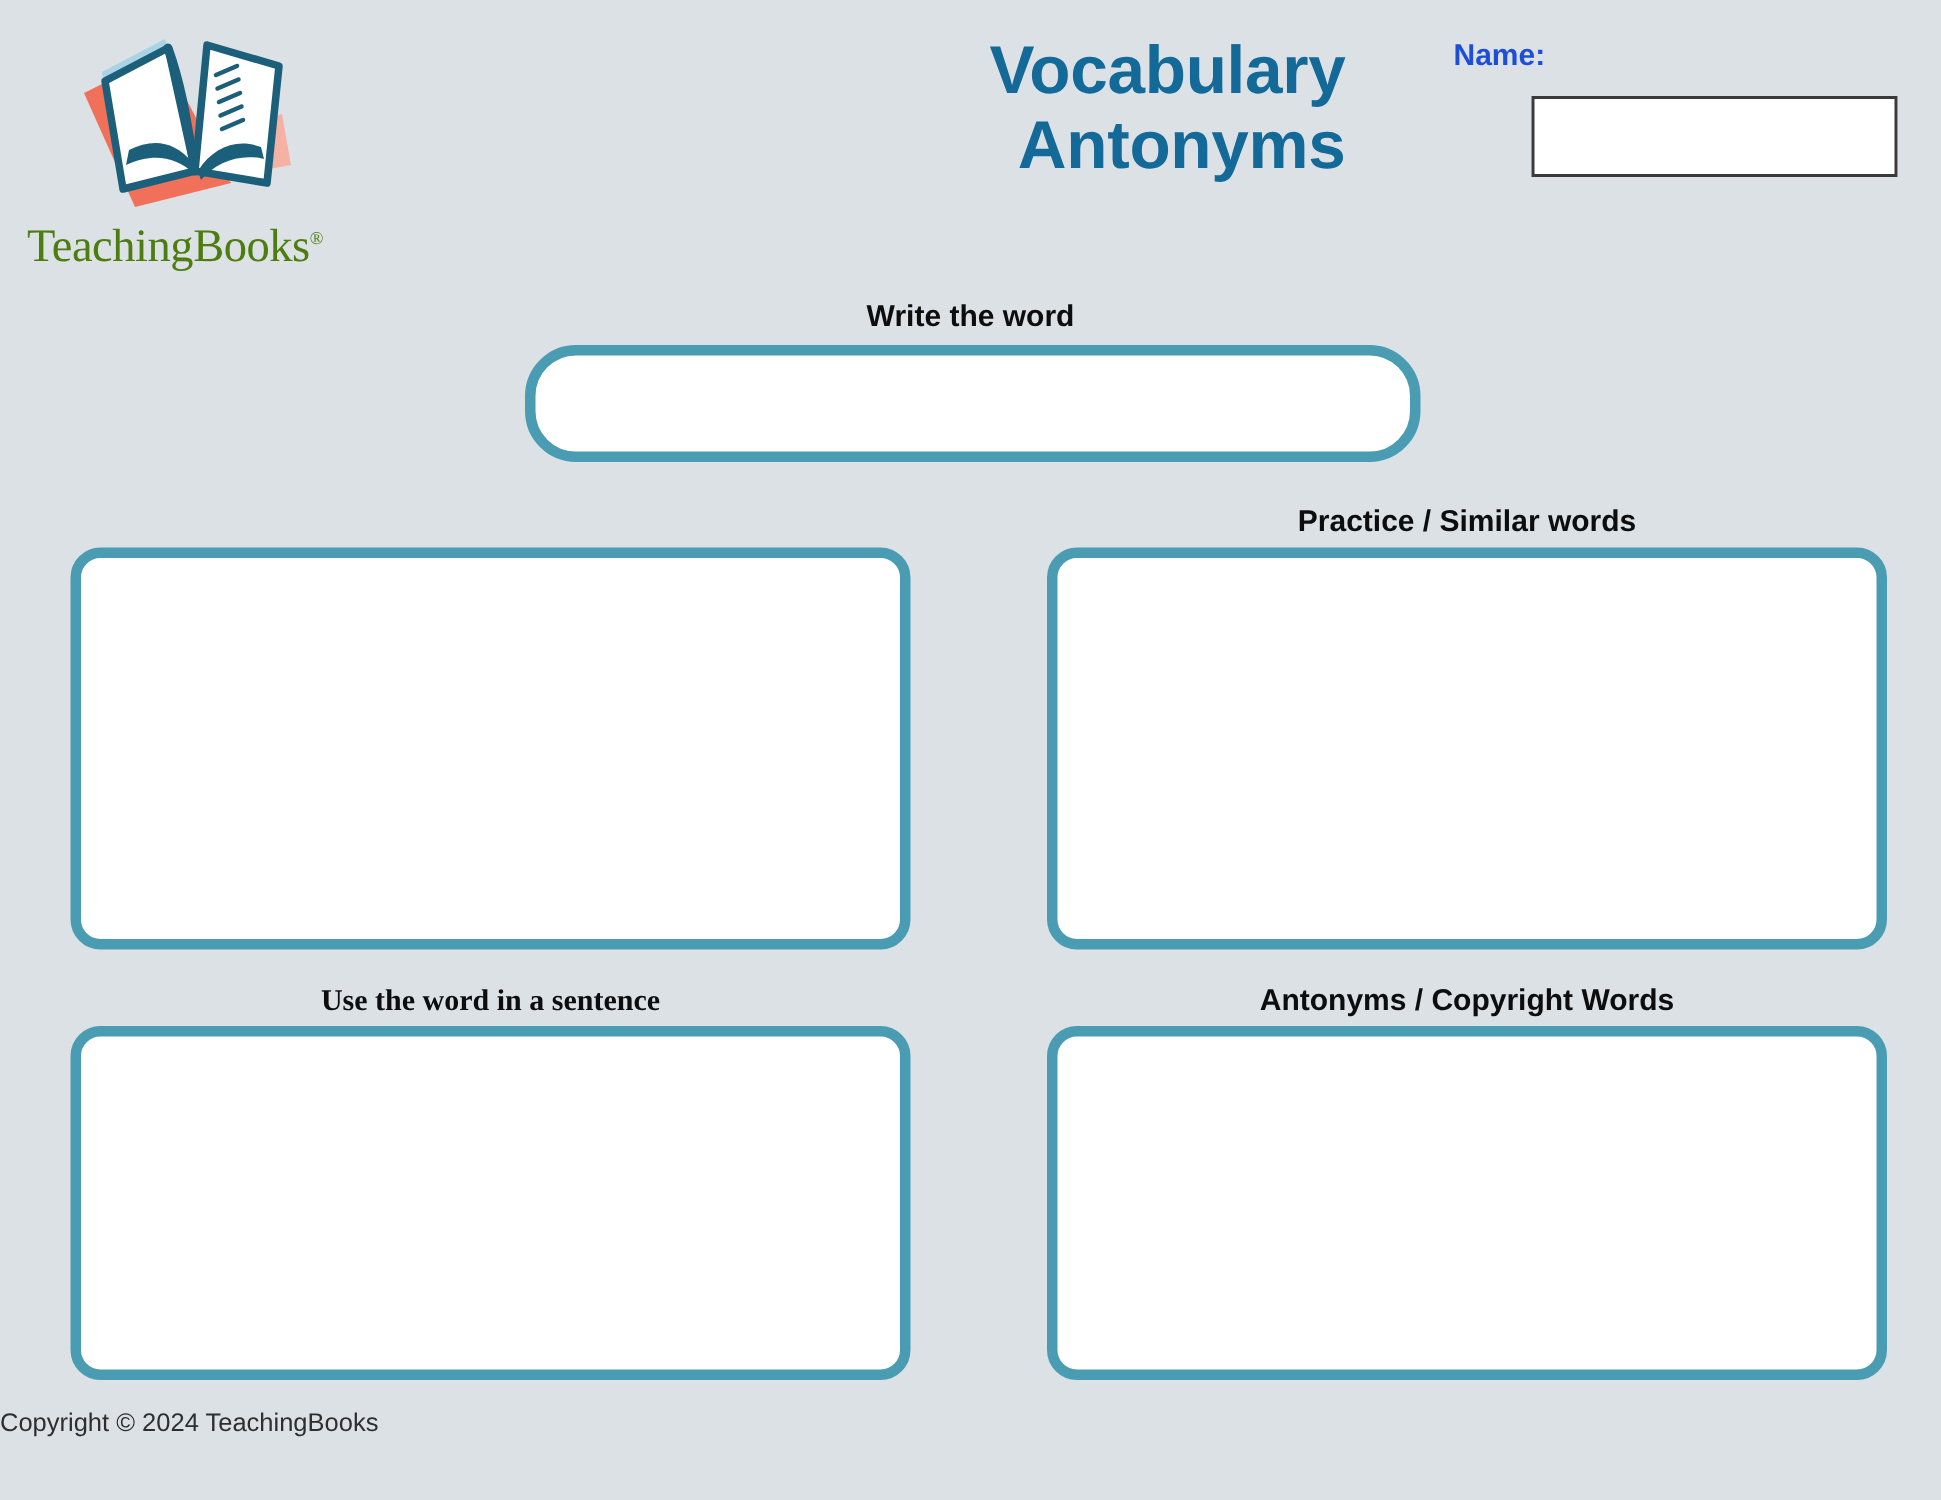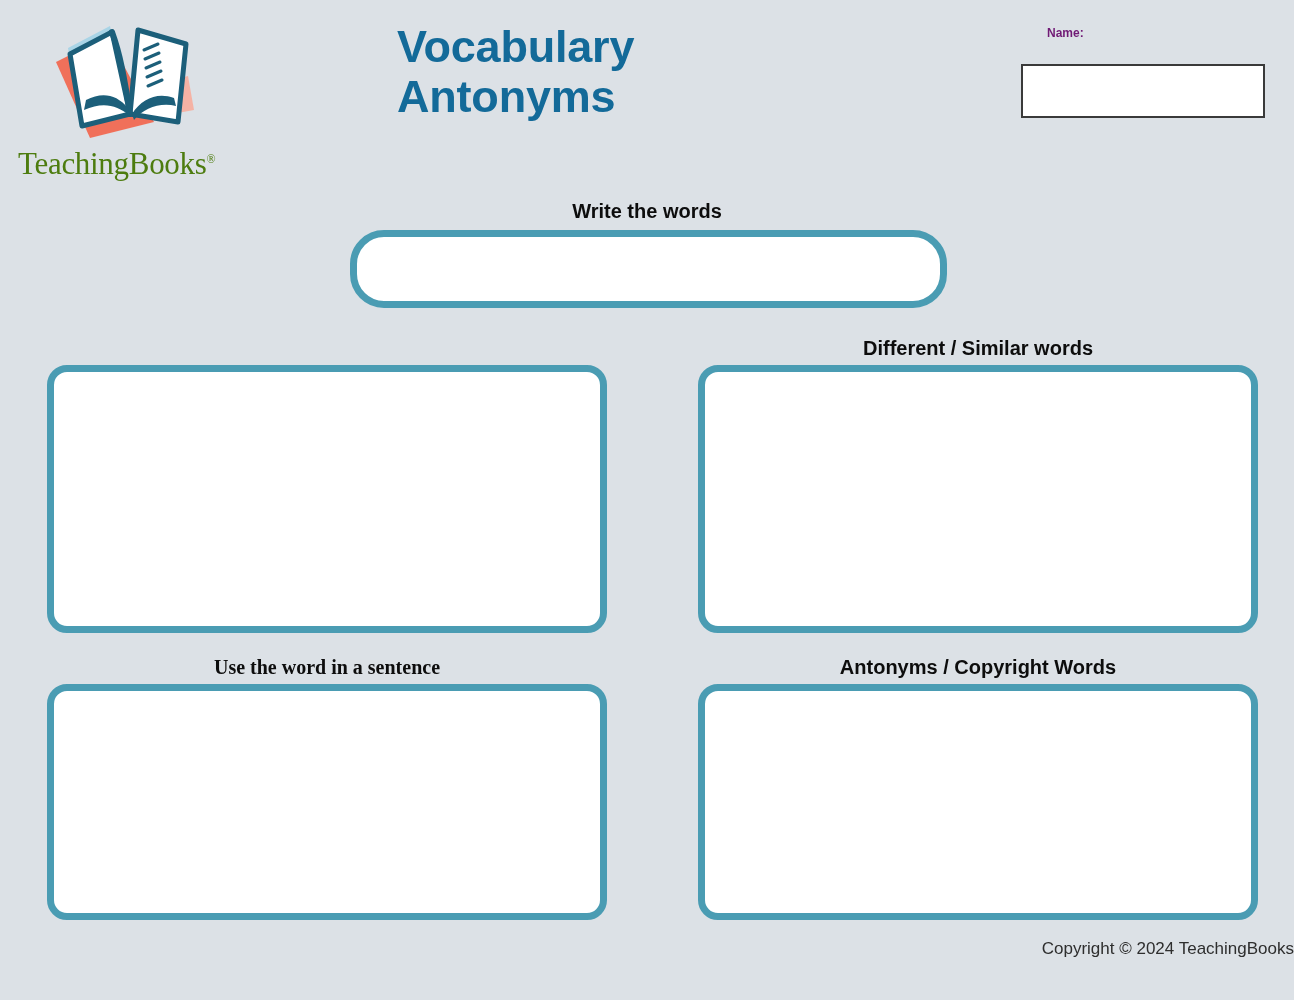--- a/index.html
+++ b/index.html
@@ -52,36 +52,36 @@
     font-size: 12px;
     vertical-align: super;
   }
 
   
   .title {
     position: absolute;
     left: 397px;
     top: 22px;
     width: 500px;
-    text-align: left;
+    text-align: right;
     font-size: 45px;
     font-weight: bold;
     line-height: 1.12;
     color: #136a99;
     letter-spacing: -0.2px;
   }
 
   
   .name-label {
     position: absolute;
-    left: 1047px;
+    left: 969px;
     top: 26px;
-    font-size: 12px;
+    font-size: 20px;
     font-weight: bold;
-    color: #701a75;
+    color: #1d4ed8;
   }
   .name-box {
     position: absolute;
     left: 1021px;
     top: 64px;
     width: 244px;
     height: 54px;
     background: #ffffff;
     border: 2px solid #3a3a3a;
     box-sizing: border-box;
@@ -108,21 +108,21 @@
   .tealbox.pill {
     border-radius: 34px;
   }
 
   
   .footer {
     position: absolute;
     left: 0;
     top: 939px;
     width: 1294px;
-    text-align: right;
+    text-align: left;
     font-size: 17px;
     color: #2e2e2e;
   }
 </style>
 </head>
 <body>
 
 <div class="page">
 
   <div class="logo-block">
@@ -160,26 +160,26 @@
   </div>
 
   <div class="title">
     <div>Vocabulary</div>
     <div>Antonyms</div>
   </div>
 
   <div class="name-label">Name:</div>
   <div class="name-box" contenteditable="true" style=""></div>
 
-  <div class="sec-label" style="left:397px; top:200px; width:500px;">Write the words</div>
+  <div class="sec-label" style="left:397px; top:200px; width:500px;">Write the word</div>
   <div class="tealbox pill" style="left: 350px; top: 230px; width: 597px; height: 78px;" contenteditable="true"></div>
 
   <div class="tealbox" style="left: 47px; top: 365px; width: 560px; height: 268px;" contenteditable="true"></div>
 
-  <div class="sec-label" style="left:698px; top:337px; width:560px;">Different / Similar words</div>
+  <div class="sec-label" style="left:698px; top:337px; width:560px;">Practice / Similar words</div>
   <div class="tealbox" style="left: 698px; top: 365px; width: 560px; height: 268px;" contenteditable="true"></div>
 
   <div class="sec-label" style="left:47px; top:656px; width:560px;font-family:Liberation Serif, serif;">Use the word in a sentence</div>
   <div class="tealbox" style="left: 47px; top: 684px; width: 560px; height: 236px;" contenteditable="true"></div>
 
   <div class="sec-label" style="left:698px; top:656px; width:560px;">Antonyms / Copyright Words</div>
   <div class="tealbox" style="left: 698px; top: 684px; width: 560px; height: 236px;" contenteditable="true"></div>
 
   <div class="footer">Copyright © 2024 TeachingBooks</div>
 

